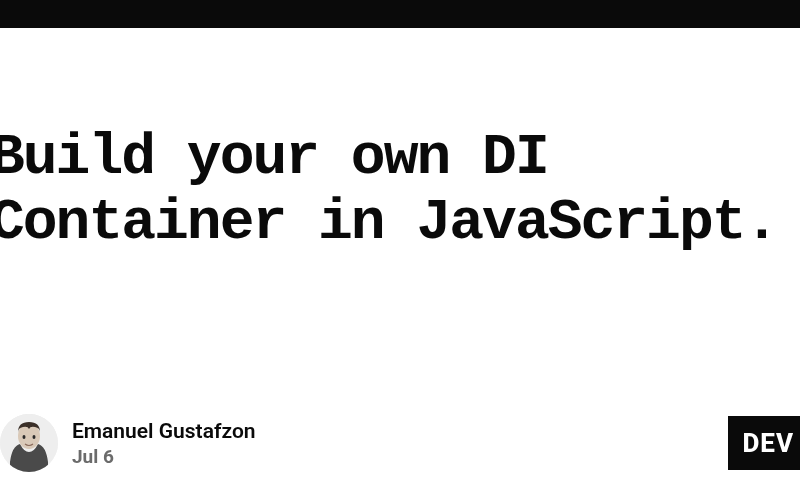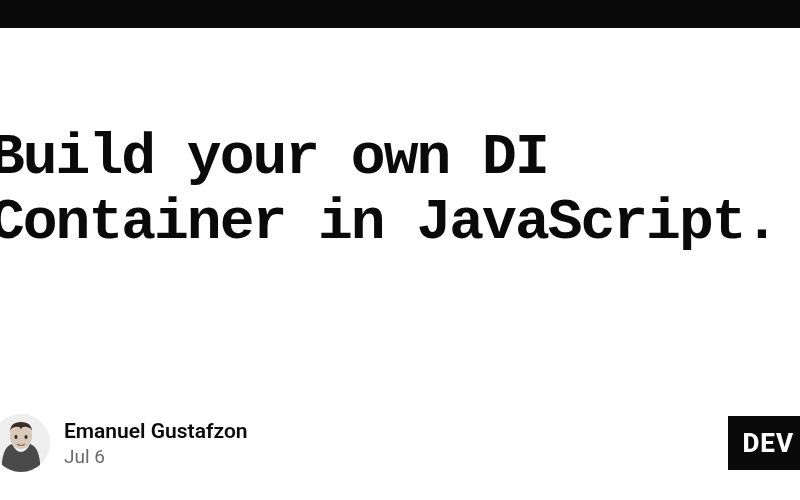--- a/index.html
+++ b/index.html
@@ -34,21 +34,21 @@
       margin-left: -10px;
     }
     .author-row {
       position: absolute;
       bottom: 28px;
       left: 0;
       right: 0;
       display: flex;
       align-items: center;
       justify-content: space-between;
-      padding-left: 0;
+      padding-left: 8px;
       padding-right: 0;
     }
     .author-info {
       display: flex;
       align-items: center;
       gap: 14px;
       margin-left: -8px;
     }
     .avatar {
       width: 58px;
@@ -68,21 +68,21 @@
       flex-direction: column;
       gap: 2px;
     }
     .author-name {
       font-size: 21px;
       font-weight: 600;
       color: #0a0a0a;
     }
     .author-date {
       font-size: 19px;
-      font-weight: 400;
+      font-weight: 700;
       color: #6b6b6b;
     }
     .dev-badge {
       background: #0a0a0a;
       color: #ffffff;
       font-size: 26px;
       font-weight: 800;
       padding: 12px 10px 12px 14px;
       letter-spacing: 1px;
       margin-right: -4px;

